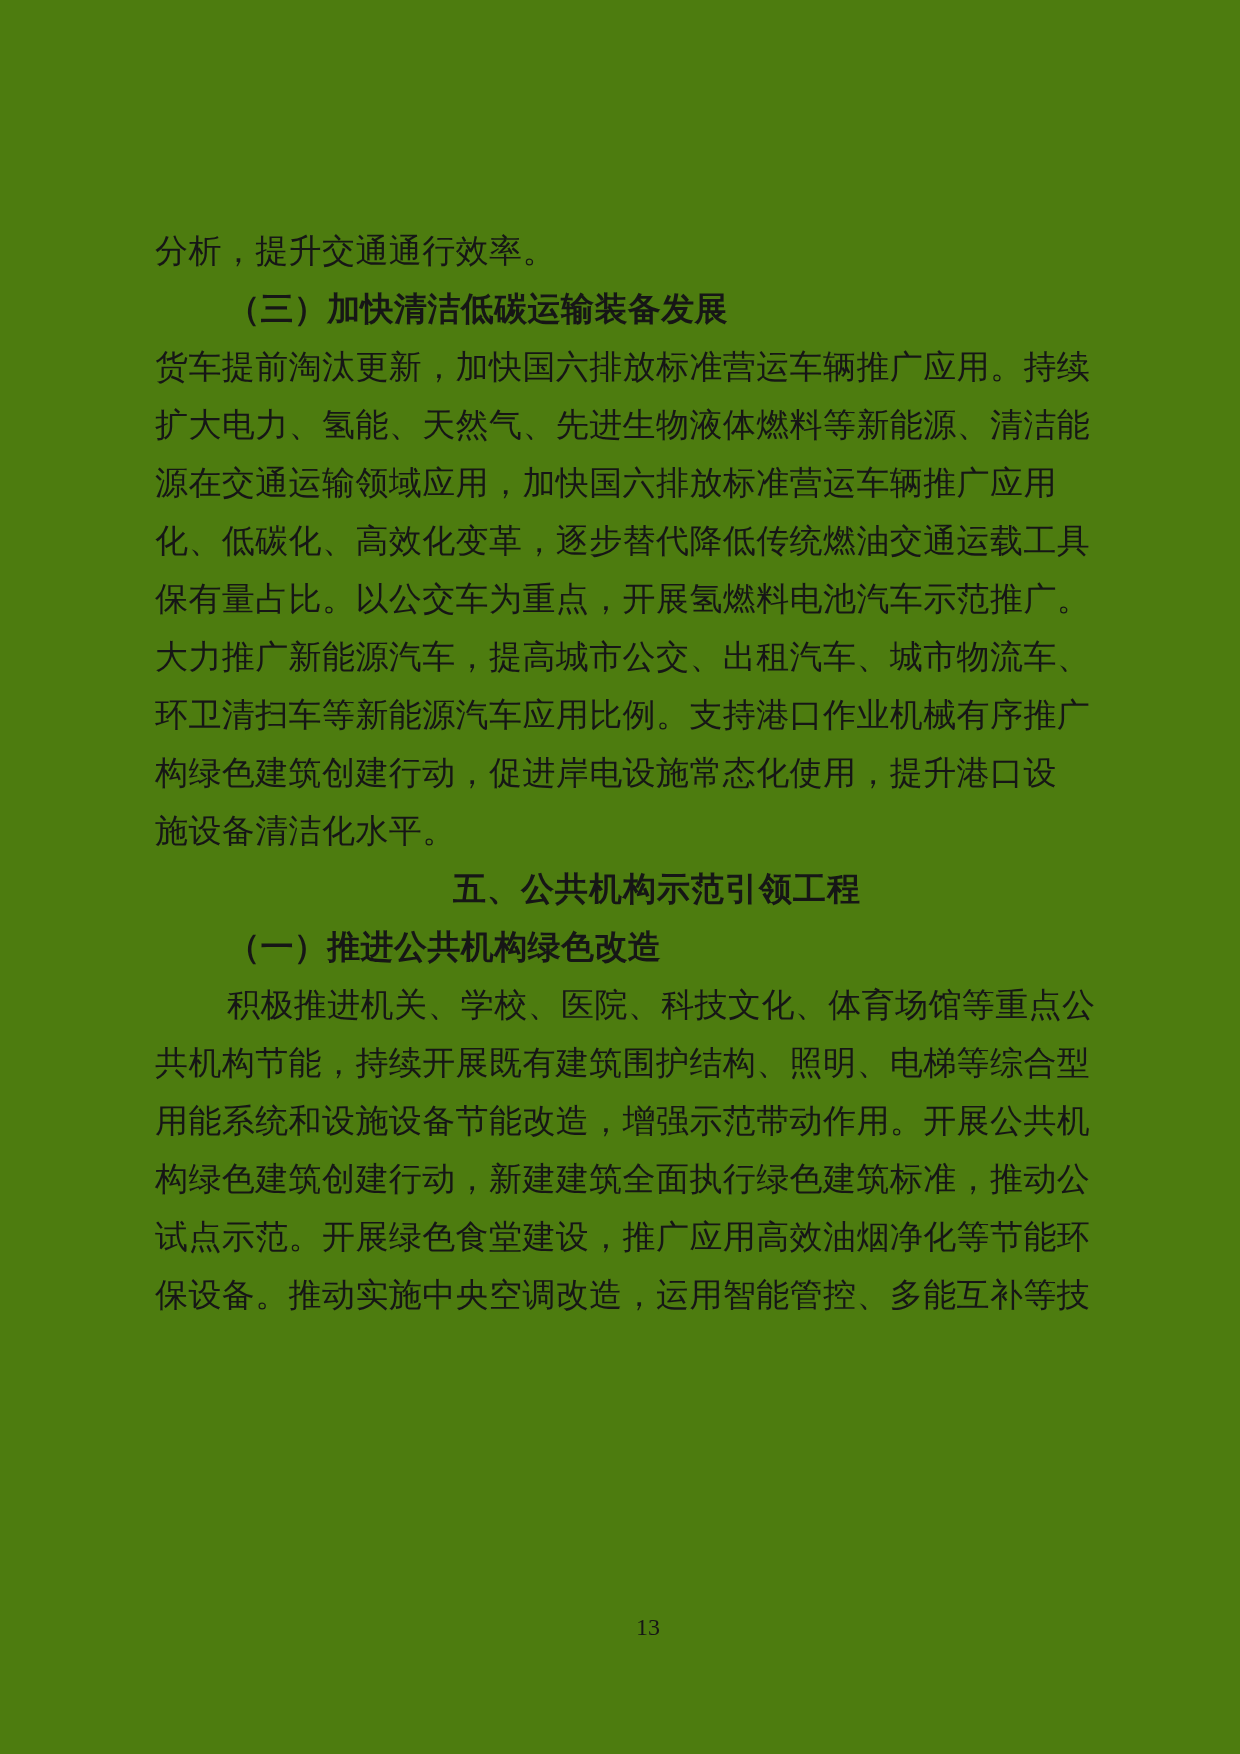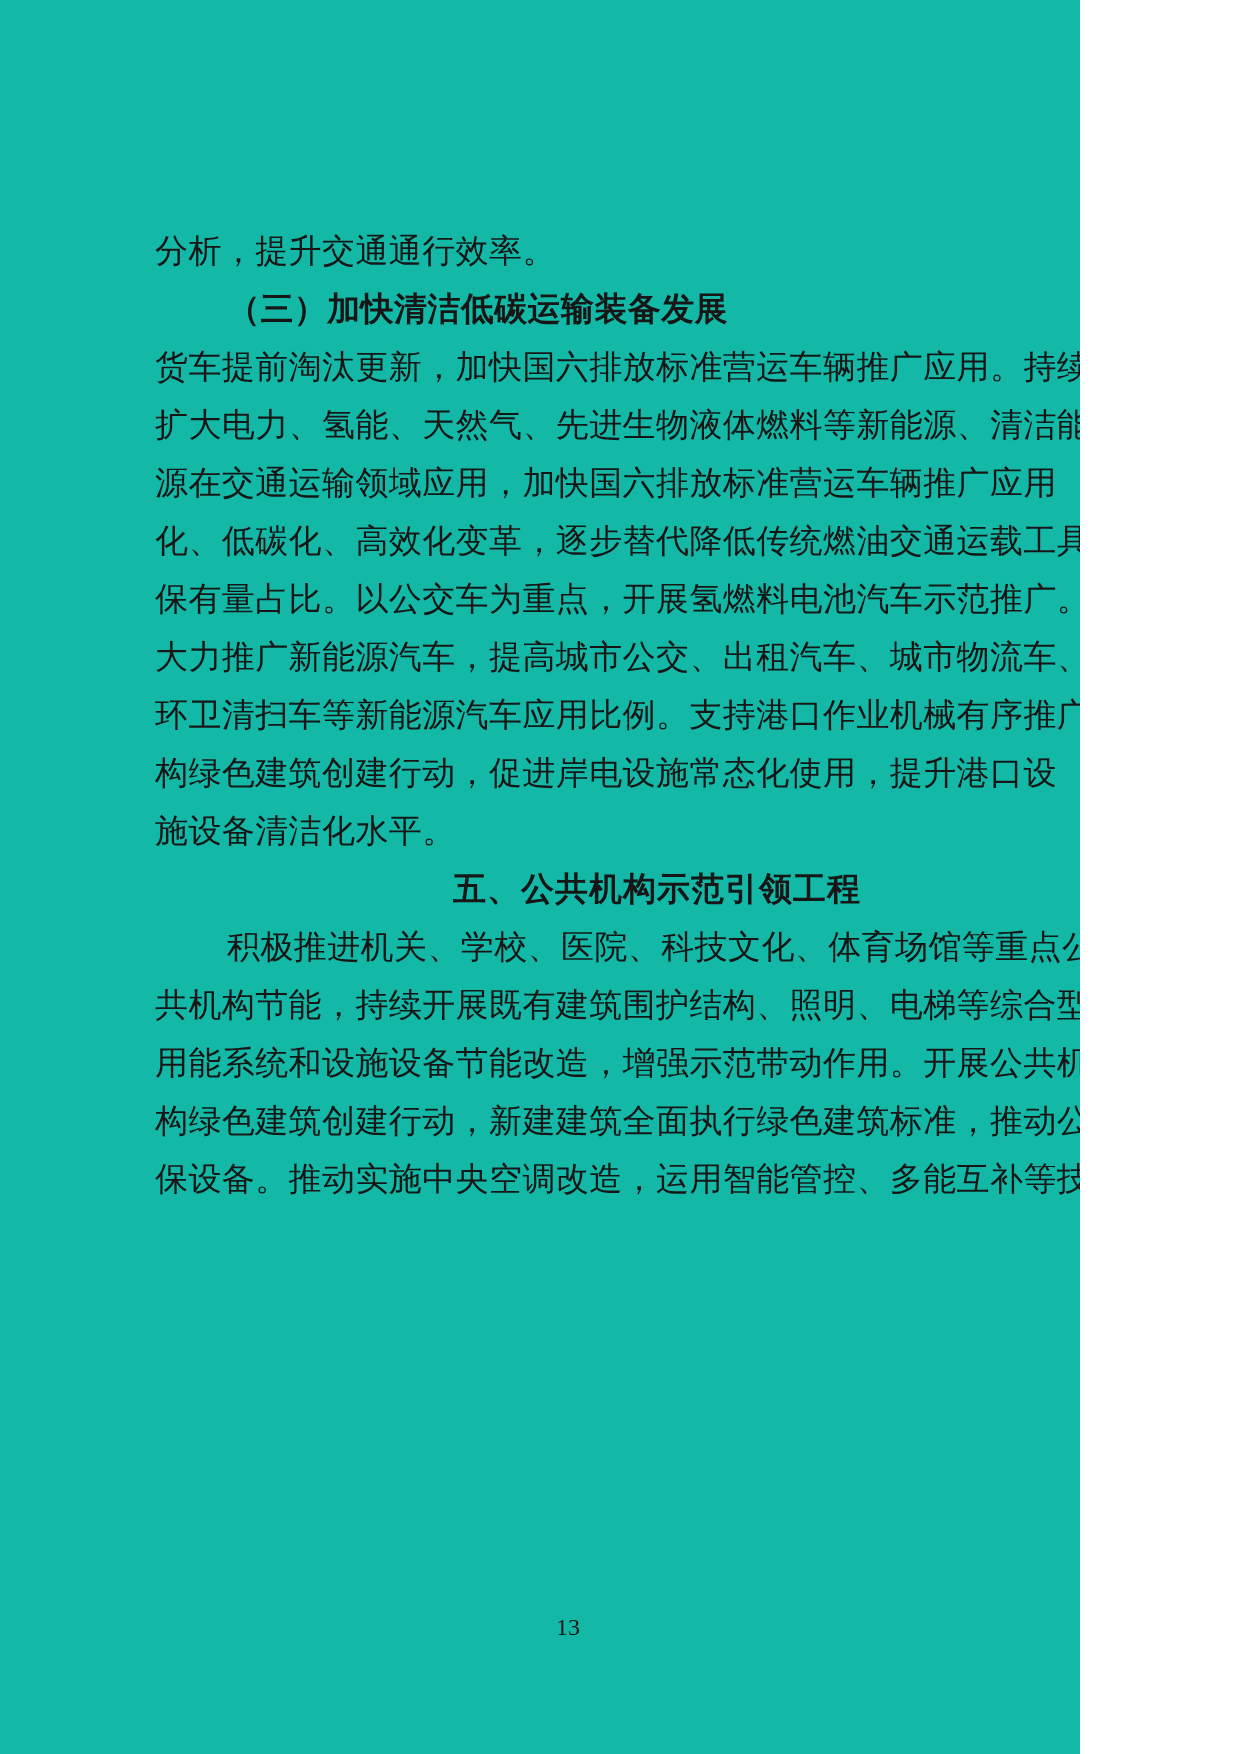--- a/index.html
+++ b/index.html
@@ -1,21 +1,21 @@
 <!DOCTYPE html>
 <html><head>
 <meta charset="utf-8">
 <style>
   * { margin: 0; padding: 0; box-sizing: border-box; }
   html, body { background: #ffffff; }
   .page {
     position: relative;
-    width: 1080px;
+    width: 1240px;
     height: 1754px;
-    background: #14b8a6;
+    background: #4d7c0f;
     overflow: hidden;
     font-family: "Liberation Serif", serif;
     color: #161616;
     padding-left: 20px;
   }
   .text-block {
     position: absolute;
     left: 155px;
     top: 222px;
     width: 932px;
@@ -60,21 +60,23 @@
     <div class="line">货车提前淘汰更新，加快国六排放标准营运车辆推广应用。持续</div>
     <div class="line">扩大电力、氢能、天然气、先进生物液体燃料等新能源、清洁能</div>
     <div class="line">源在交通运输领域应用，加快国六排放标准营运车辆推广应用</div>
     <div class="line">化、低碳化、高效化变革，逐步替代降低传统燃油交通运载工具</div>
     <div class="line">保有量占比。以公交车为重点，开展氢燃料电池汽车示范推广。</div>
     <div class="line">大力推广新能源汽车，提高城市公交、出租汽车、城市物流车、</div>
     <div class="line">环卫清扫车等新能源汽车应用比例。支持港口作业机械有序推广</div>
     <div class="line">构绿色建筑创建行动，促进岸电设施常态化使用，提升港口设</div>
     <div class="line">施设备清洁化水平。</div>
     <div class="line indent hei">五、公共机构示范引领工程</div>
+    <div class="line indent kai">（一）推进公共机构绿色改造</div>
     <div class="line indent">积极推进机关、学校、医院、科技文化、体育场馆等重点公</div>
     <div class="line">共机构节能，持续开展既有建筑围护结构、照明、电梯等综合型</div>
     <div class="line">用能系统和设施设备节能改造，增强示范带动作用。开展公共机</div>
     <div class="line">构绿色建筑创建行动，新建建筑全面执行绿色建筑标准，推动公</div>
+    <div class="line">试点示范。开展绿色食堂建设，推广应用高效油烟净化等节能环</div>
     <div class="line">保设备。推动实施中央空调改造，运用智能管控、多能互补等技</div>
   </div>
 
   <div class="page-number">13</div>
 </div>
 
 </body></html>

